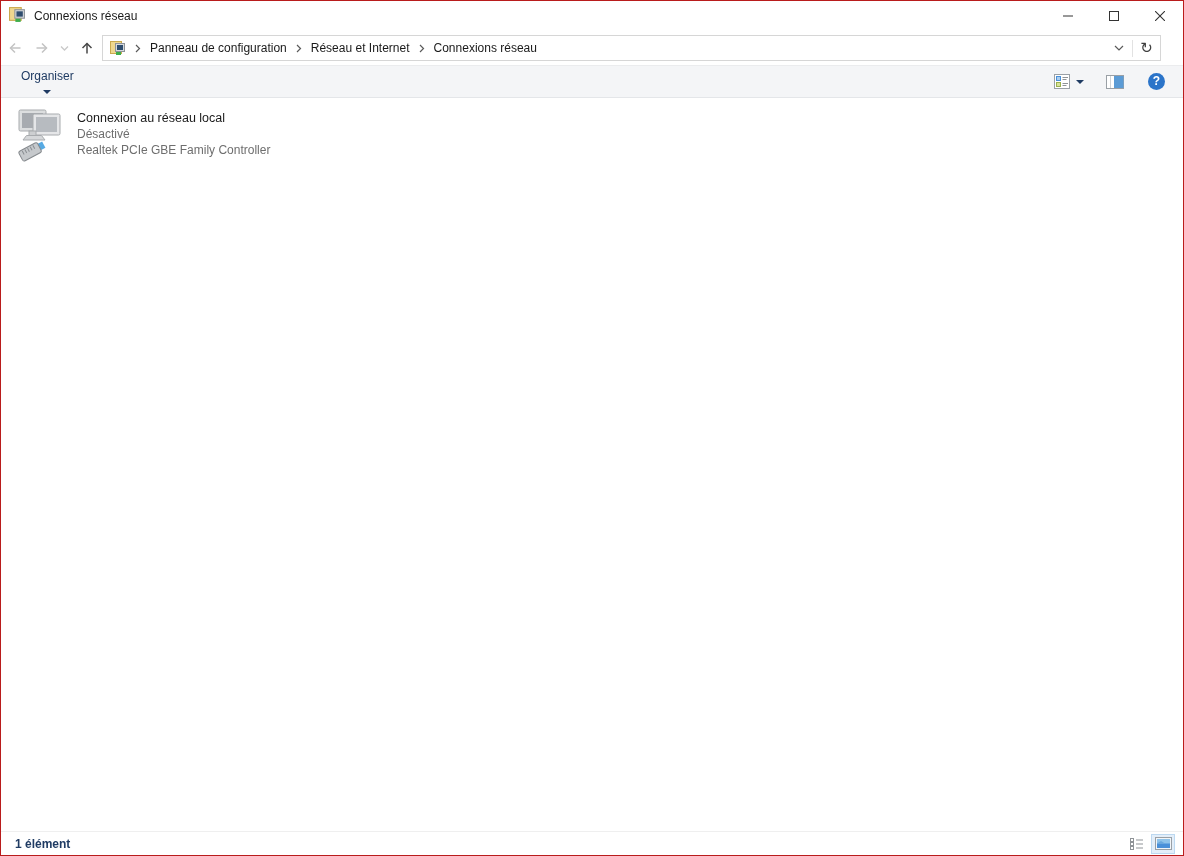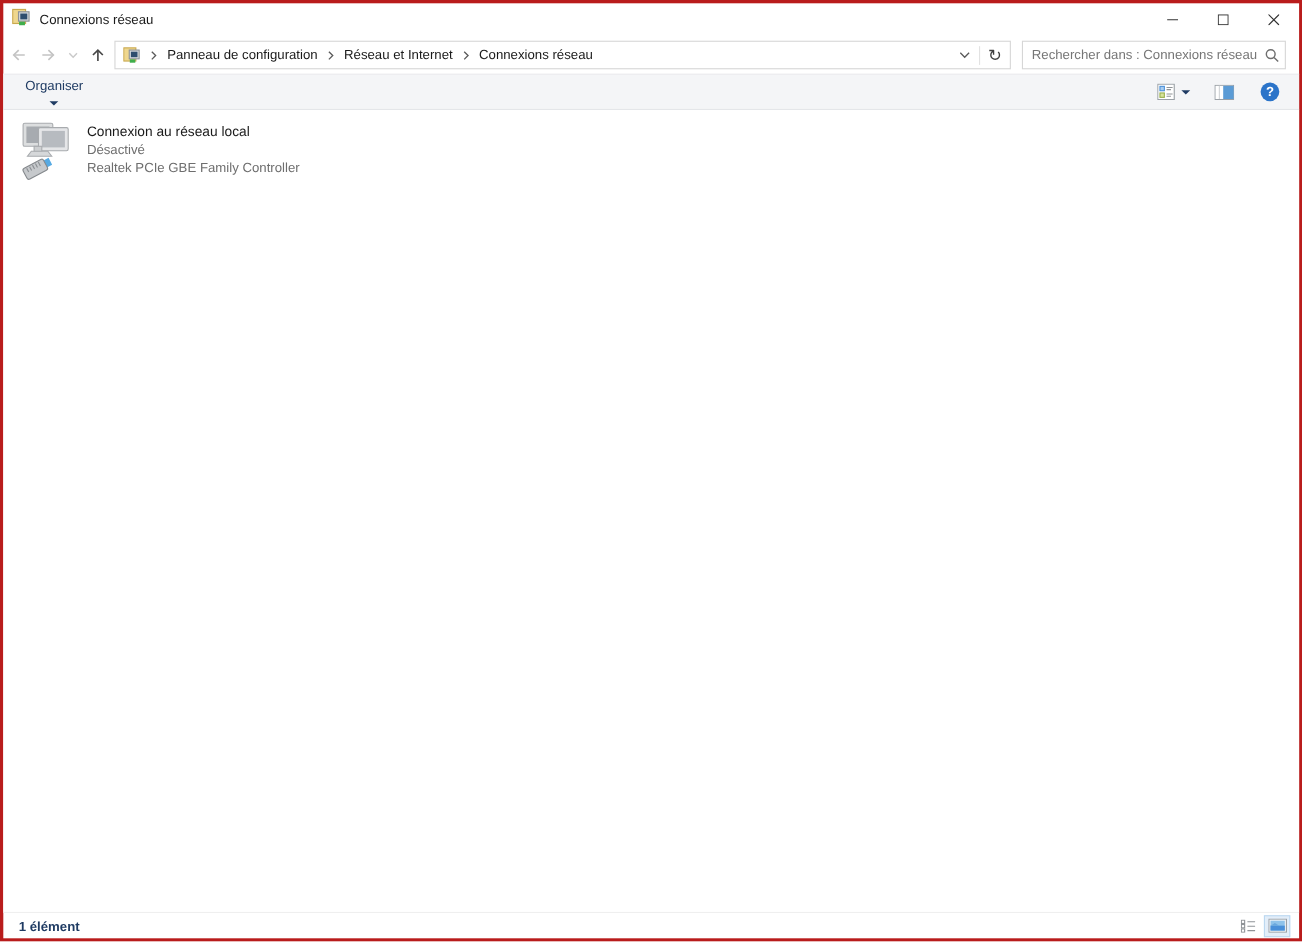--- a/index.html
+++ b/index.html
@@ -4,21 +4,21 @@
 <style>
   * { box-sizing: border-box; }
   html, body { margin: 0; padding: 0; }
   body {
     width: 1184px; height: 856px;
     font-family: "Liberation Sans", sans-serif;
     background: #fff;
   }
   .window {
     width: 1184px; height: 856px;
-    border: 3px solid #b91c1c;
+    border: 1px solid #b91c1c;
     background: #fff;
     display: flex; flex-direction: column;
   }
 
   
   .titlebar { height: 30px; display: flex; align-items: stretch; flex: none; }
   .title-left { flex: 1; display: flex; align-items: center; gap: 8px; padding-left: 8px; }
   .title-text { font-size: 12px; color: #1a1a1a; }
   .window-controls { display: flex; }
   .win-btn { width: 46px; display: flex; align-items: center; justify-content: center; cursor: default; }
@@ -185,29 +185,20 @@
         <svg width="10" height="7" viewBox="0 0 10 7">
             <path d="M1 1 L5 5 L9 1" stroke="#5a5a5a" stroke-width="1.2" fill="none"></path>
           </svg>
       </span>
       <span class="addr-divider"></span>
       <span class="refresh-btn">
         <span>↻</span>
       </span>
     </div>
 
-    <div class="searchbox">
-      <input type="text" placeholder="Rechercher dans : Connexions réseau" style="">
-      <span class="search-icon-wrap">
-        <svg width="13" height="13" viewBox="0 0 13 13">
-          <circle cx="5.2" cy="5.2" r="4" fill="none" stroke="#6f6f6f" stroke-width="1.3"></circle>
-          <line x1="8.2" y1="8.2" x2="12" y2="12" stroke="#6f6f6f" stroke-width="1.3"></line>
-        </svg>
-      </span>
-    </div>
   </div>
 
   <div class="toolbar">
     <div class="organize-btn">
       <span>Organiser</span>
       <span class="tri-down"></span>
     </div>
     <div class="toolbar-spacer"></div>
     <div class="tool-btn views-btn">
       <svg width="17" height="15" viewBox="0 0 17 15">

